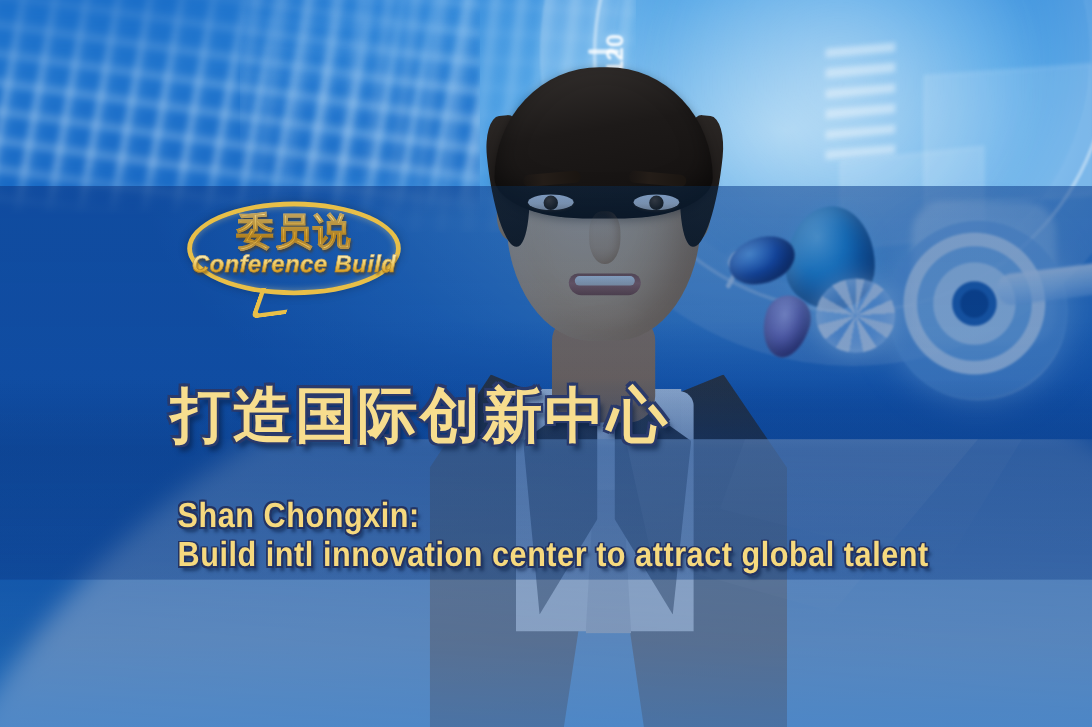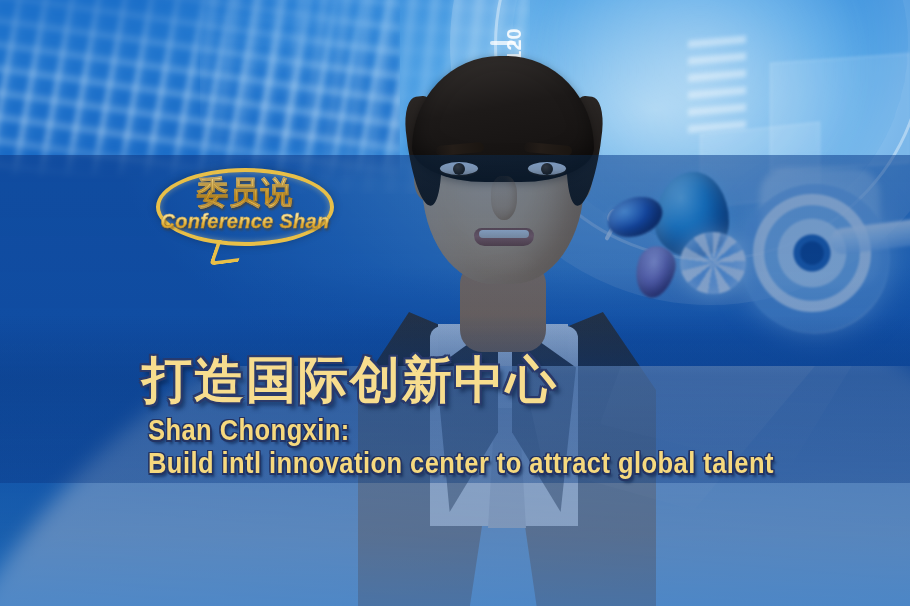--- a/index.html
+++ b/index.html
@@ -366,21 +366,21 @@
     font-weight:900;
     color:#f7dd8e;
     white-space:nowrap;
     letter-spacing:1px;
     text-shadow:
       -2px 0 0 #2a3a6b, 2px 0 0 #2a3a6b, 0 -2px 0 #2a3a6b, 0 2px 0 #2a3a6b,
       -2px -2px 0 #2a3a6b, 2px -2px 0 #2a3a6b, -2px 2px 0 #2a3a6b, 2px 2px 0 #2a3a6b,
       4px 5px 4px rgba(6,26,62,.6);
   }
   .hl-1{left:146px;top:281px;font-size:38px;letter-spacing:2px;}
-  .hl-2{left:142px;top:347px;font-size:50px;letter-spacing:2px;}
+  .hl-2{left:142px;top:313px;font-size:50px;letter-spacing:2px;}
   .hl-3{left:362px;top:390px;font-size:50px;letter-spacing:2px;}
 
   .sub{
     position:absolute;
     font-family:"Liberation Sans",sans-serif;
     font-weight:900;
     color:#f6d97e;
     white-space:nowrap;
     transform:scaleX(.88);
     transform-origin:left center;
@@ -476,21 +476,21 @@
 
   <div class="band"></div>
   <div class="band-soft"></div>
 
   <div class="portrait-shade"></div>
 
   <div class="logo">
     <div class="logo-bubble"></div>
     <div class="logo-tail"></div>
     <div class="logo-cn">委员说</div>
-    <div class="logo-en">Conference Shan</div>
+    <div class="logo-en">Conference Build</div>
   </div>
 
   <div class="headline">
     <div class="hl hl-2">打造国际创新中心</div>
     <div class="sub sub-1">Shan Chongxin:</div>
     <div class="sub sub-2">Build intl innovation center to attract global talent</div>
   </div>
 
 </div>
 

